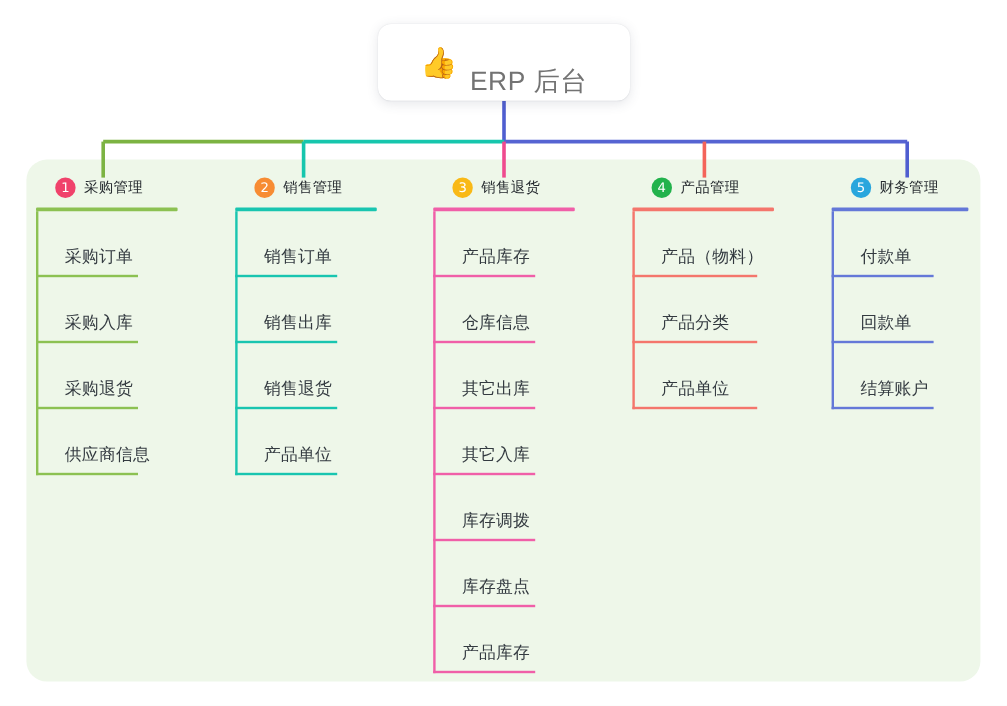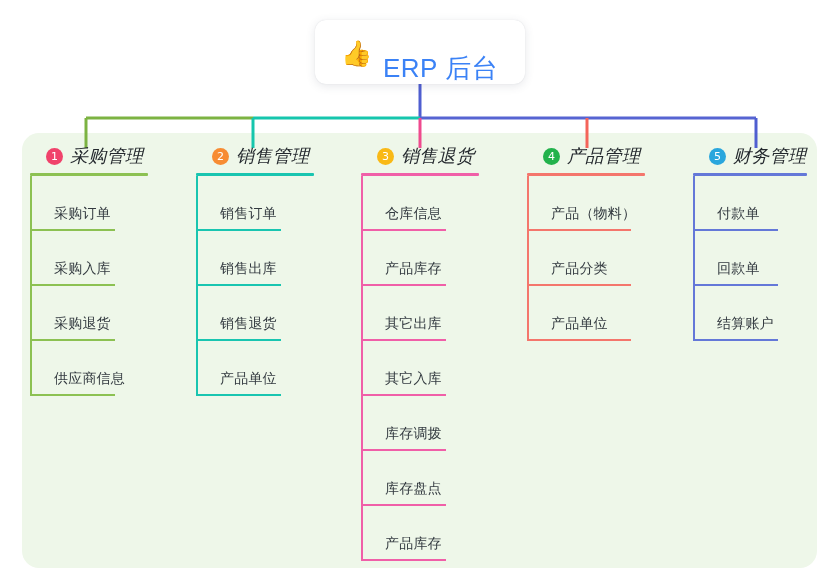--- a/index.html
+++ b/index.html
@@ -37,22 +37,22 @@
     gap: 10px;
     box-sizing: border-box;
   }
   .root-emoji {
     font-size: 25px;
     line-height: 1;
     display: inline-block;
     transform: translateY(1px);
   }
   .root-title {
-    font-size: 26px;
-    color: #3b82f6;
+    font-size: 22px;
+    color: #737373;
     letter-spacing: 0.5px;
     white-space: nowrap;
     margin-top: 32px;
   }
 
   
   .connectors {
     position: absolute;
     left: 0;
     top: 0;
@@ -90,25 +90,24 @@
     height: 17px;
     border-radius: 50%;
     color: #ffffff;
     font-size: 11px;
     line-height: 17px;
     text-align: center;
     flex: none;
     font-family: "DejaVu Sans", sans-serif;
   }
   .col-title {
-    font-size: 18px;
+    font-size: 12px;
     color: #24292e;
     white-space: nowrap;
     letter-spacing: 0.3px;
-    font-style: italic;
   }
   .head-rule {
     height: 3px;
     border-radius: 1px;
     margin-top: 4px;
   }
 
   .leaves {
     position: relative;
     margin-top: 0;
@@ -223,25 +222,25 @@
       </div>
       <div class="column" style="left: 361px; width: 160px;">
         <div class="col-head">
           <span class="badge" style="background: rgb(249, 185, 22);">3</span>
           <span class="col-title">销售退货</span>
         </div>
         <div class="head-rule" style="width: 118px; background: rgb(240, 95, 168);"></div>
         <div class="leaves">
           <div class="spine" style="background: rgb(240, 95, 168); height: 385px;"></div>
           <div class="leaf">
+            <span class="leaf-label">产品库存</span>
+            <div class="leaf-rule" style="width: 85px; background: rgb(240, 95, 168);"></div>
+          </div>
+          <div class="leaf">
             <span class="leaf-label">仓库信息</span>
-            <div class="leaf-rule" style="width: 85px; background: rgb(240, 95, 168);"></div>
-          </div>
-          <div class="leaf">
-            <span class="leaf-label">产品库存</span>
             <div class="leaf-rule" style="width: 85px; background: rgb(240, 95, 168);"></div>
           </div>
           <div class="leaf">
             <span class="leaf-label">其它出库</span>
             <div class="leaf-rule" style="width: 85px; background: rgb(240, 95, 168);"></div>
           </div>
           <div class="leaf">
             <span class="leaf-label">其它入库</span>
             <div class="leaf-rule" style="width: 85px; background: rgb(240, 95, 168);"></div>
           </div>

